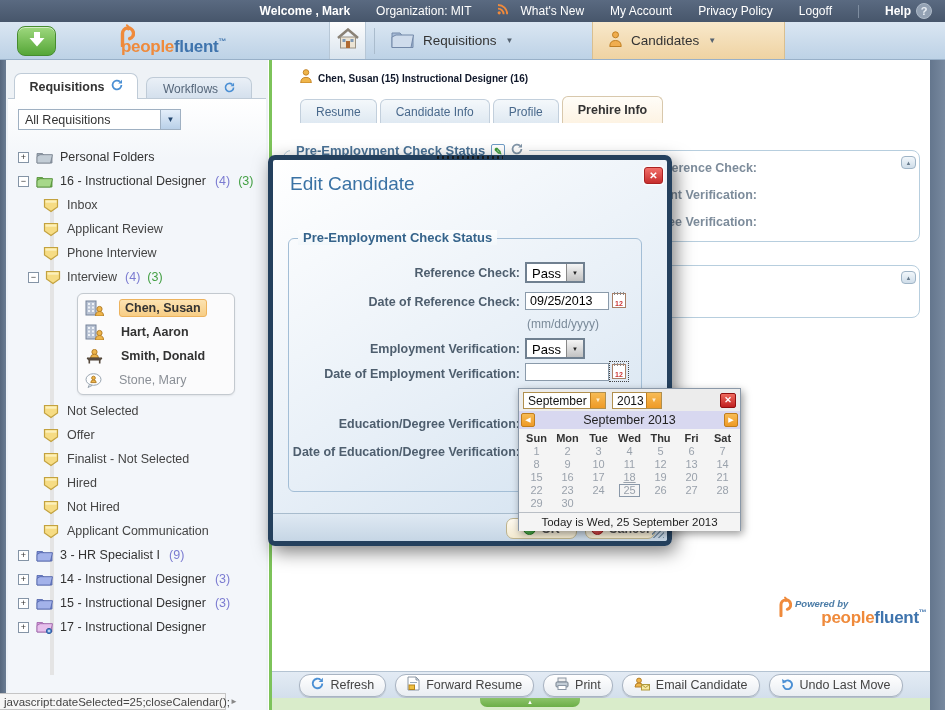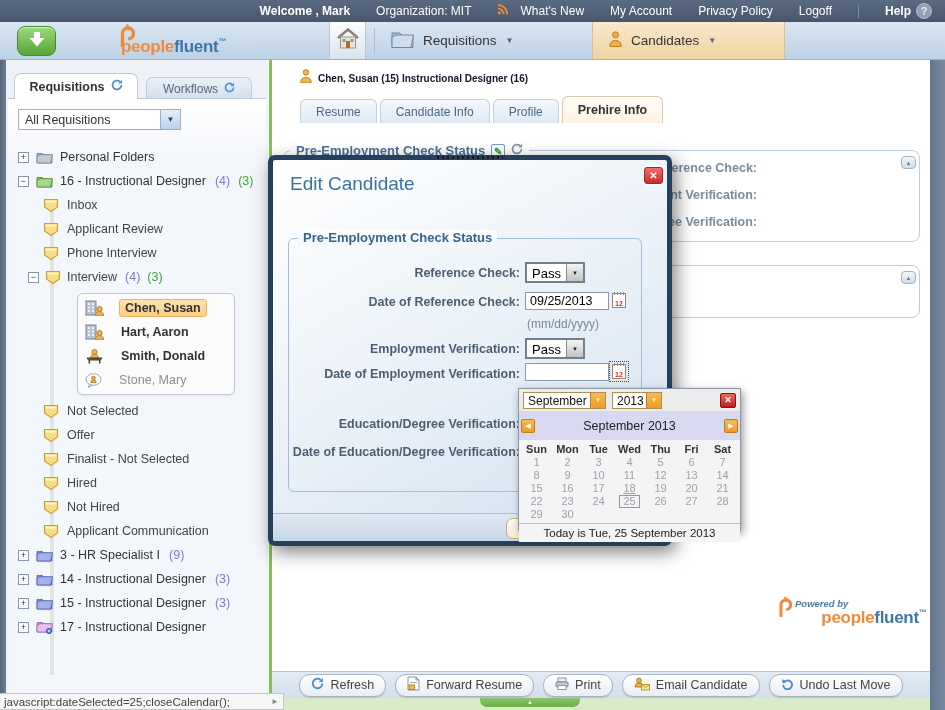--- a/index.html
+++ b/index.html
@@ -55,21 +55,21 @@
   .expander{width:11px;height:11px;border:1px solid #8494a6;background:#fff;font-size:9px;line-height:9px;text-align:center;color:#333;flex:none;}
   .cnt-b{color:#7b7bd1;margin-left:2px;}
   .cnt-g{color:#44a044;margin-left:1px;}
   .icn{flex:none;display:inline-flex;}
 
   .candbox{margin:4px 0 4px 69px;width:158px;border:1px solid #c3c9cf;border-radius:6px;background:#fbfbfc;padding:2px 0;box-shadow:0 1px 2px rgba(0,0,0,.08);}
   .cand-row{height:24px;display:flex;align-items:center;gap:17px;padding-left:7px;font-size:12.5px;font-weight:bold;color:#333;cursor:pointer;}
   .cand-sel-name{background:linear-gradient(#fce3b2,#f7cd85);border:1px solid #edb35e;border-radius:3px;padding:1px 5px;margin-left:-2px;}
   .cand-muted{font-weight:normal;color:#8a8f96;}
 
-  .statusbar{position:absolute;left:0;top:693px;width:284px;height:17px;background:#f6f6f6;border:1px solid #c5c5c5;border-left:none;font-size:11.5px;color:#444;display:flex;align-items:center;justify-content:space-between;padding:0 4px;z-index:400;}
+  .statusbar{position:absolute;left:0;top:693px;width:226px;height:17px;background:#f6f6f6;border:1px solid #c5c5c5;border-left:none;font-size:11.5px;color:#444;display:flex;align-items:center;justify-content:space-between;padding:0 4px;z-index:400;}
   .scroll-arrow{font-size:8px;color:#888;}
 
   
   .main{position:absolute;left:272px;top:60px;width:658px;height:650px;background:#fff;}
   .cand-header{position:absolute;left:28px;top:9px;display:flex;align-items:center;gap:6px;}
   .cand-title{font-size:10px;font-weight:bold;color:#0f172a;}
   .mtabs{position:absolute;left:28px;top:36px;display:flex;align-items:flex-end;gap:3px;height:27px;}
   .mtab{height:24px;padding:0 15px;background:linear-gradient(#f4f8fb,#dfe9f2);border:1px solid #c2cfdc;border-bottom:none;border-radius:6px 6px 0 0;font-size:12px;color:#49698c;display:flex;align-items:center;cursor:pointer;}
   .mtab-active{height:27px;background:linear-gradient(#fffdf8,#fdf3e3);border-color:#d8c8ac;font-weight:bold;color:#333;font-size:12.5px;}
   .sec{position:absolute;border:1px solid #b7cede;border-radius:8px;}
@@ -116,21 +116,21 @@
   .cancel-ic{width:13px;height:13px;border-radius:50%;background:radial-gradient(circle at 35% 30%,#f08080,#c62828);border:1px solid #9c1c1c;color:#fff;font-size:8px;line-height:11px;text-align:center;}
   .resize-handle{position:absolute;right:3px;bottom:3px;width:12px;height:12px;background:repeating-linear-gradient(135deg,transparent 0 2px,#7f98ad 2px 3.5px);cursor:nwse-resize;}
 
   
   .calendar{position:absolute;left:518px;top:388px;width:223px;height:143px;background:#f4f4f4;border:1px solid #8a98a8;box-shadow:2px 3px 8px rgba(0,0,0,.4);z-index:200;}
   .cal-top{height:22px;display:flex;align-items:center;padding:2px 4px;gap:6px;background:#ececec;}
   .cal-sel{height:17px;display:flex;align-items:stretch;border:1px solid #b08f4e;background:#fff;cursor:pointer;}
   .cal-sel-label{padding:1px 4px 0;font-size:12px;color:#111;}
   .cal-sel-btn{width:15px;background:linear-gradient(#f7bb55,#ee9a26);border-left:1px solid #c07d1d;color:#fdeccd;font-size:6px;display:flex;align-items:center;justify-content:center;}
   .cal-close{margin-left:auto;width:16px;height:15px;background:linear-gradient(#ef6a5e,#c02020);border:1px solid #8f1010;border-radius:2px;color:#fff;font-size:9px;font-weight:bold;text-align:center;line-height:13px;cursor:pointer;}
-  .cal-nav{height:29px;background:#d8d8f0;display:flex;align-items:center;padding:2px;}
+  .cal-nav{height:18px;background:#d8d8f0;display:flex;align-items:center;padding:2px;}
   .cal-arrow{width:14px;height:14px;background:linear-gradient(#f7bb55,#ee9a26);border:1px solid #c07d1d;border-radius:2px;color:#fff;font-size:7px;display:flex;align-items:center;justify-content:center;cursor:pointer;}
   .cal-nav-title{flex:1;text-align:center;font-size:12.5px;color:#222;}
   .cal-days{display:grid;grid-template-columns:repeat(7,1fr);padding:3px 2px 0;font-weight:bold;color:#333;font-size:11px;text-align:center;height:16px;}
   .cal-grid{display:grid;grid-template-columns:repeat(7,1fr);padding:0 2px;text-align:center;color:#9aa2ac;font-size:11px;line-height:13px;}
   .cal-cell{height:13px;cursor:pointer;}
   .cal-today{border:1px solid #8a98a8;line-height:11px;justify-self:center;padding:0 3px;height:13px;}
   .cal-under{text-decoration:underline;}
   .cal-footer{border-top:1px solid #b9bec5;margin-top:2px;height:19px;display:flex;align-items:center;justify-content:center;font-size:11.5px;color:#222;background:#f4f4f4;}
 </style>
 </head>
@@ -647,14 +647,14 @@
       <span class="cal-cell">27</span>
       <span class="cal-cell">28</span>
       <span class="cal-cell">29</span>
       <span class="cal-cell">30</span>
       <span class="cal-cell"></span>
       <span class="cal-cell"></span>
       <span class="cal-cell"></span>
       <span class="cal-cell"></span>
       <span class="cal-cell"></span>
     </div>
-  <div class="cal-footer">Today is Tue, 25 September 2013</div>
+  <div class="cal-footer">Today is Wed, 25 September 2013</div>
 </div>
 
 </body></html>

